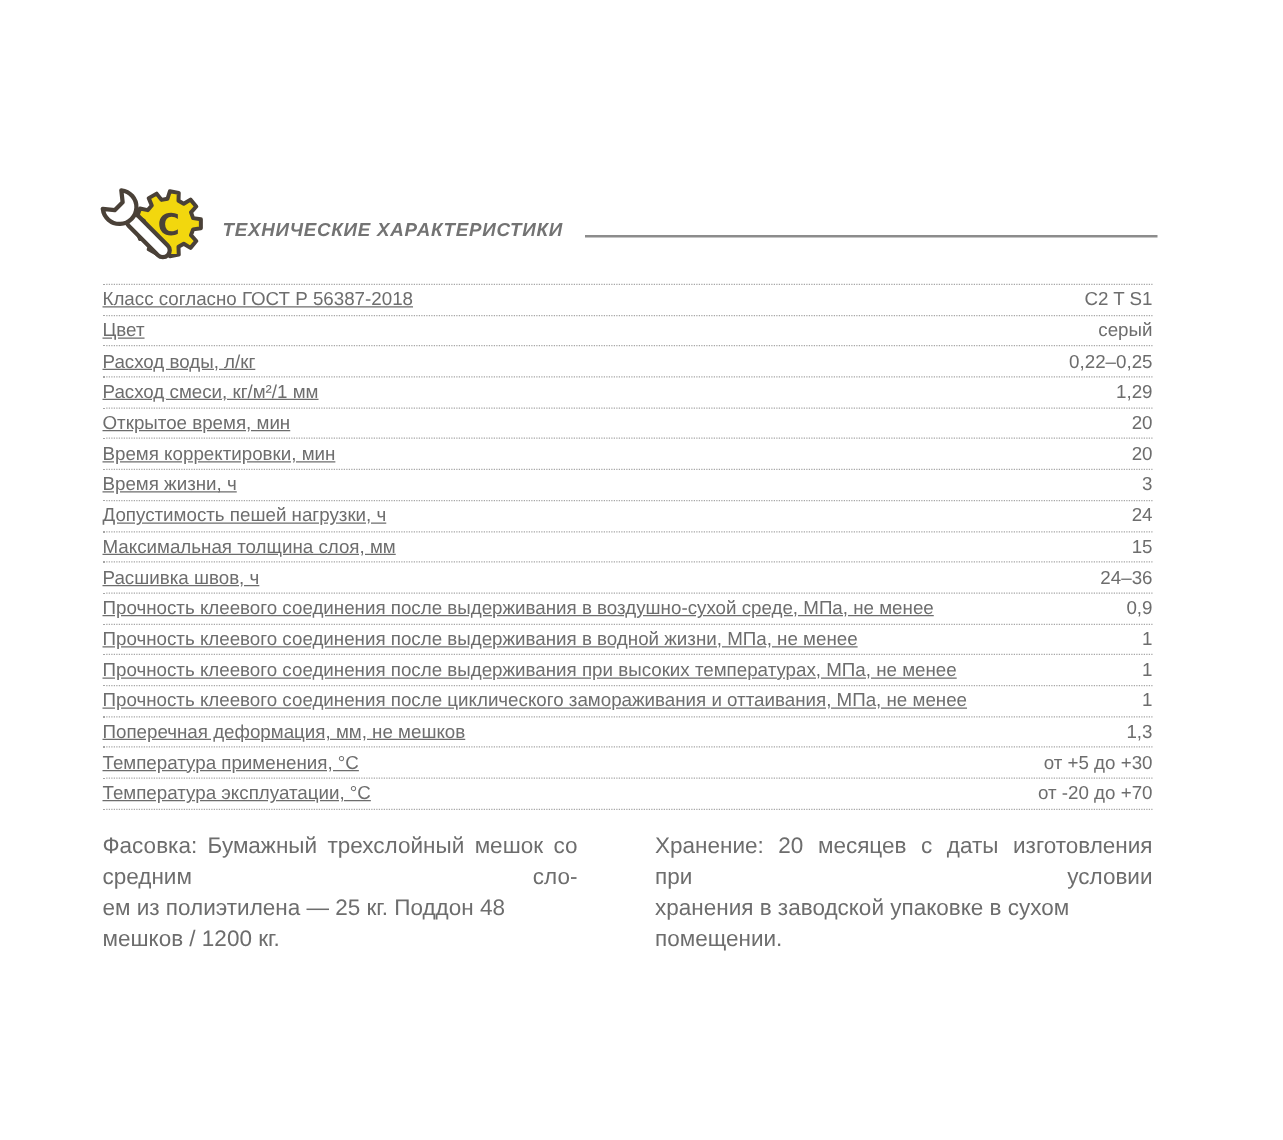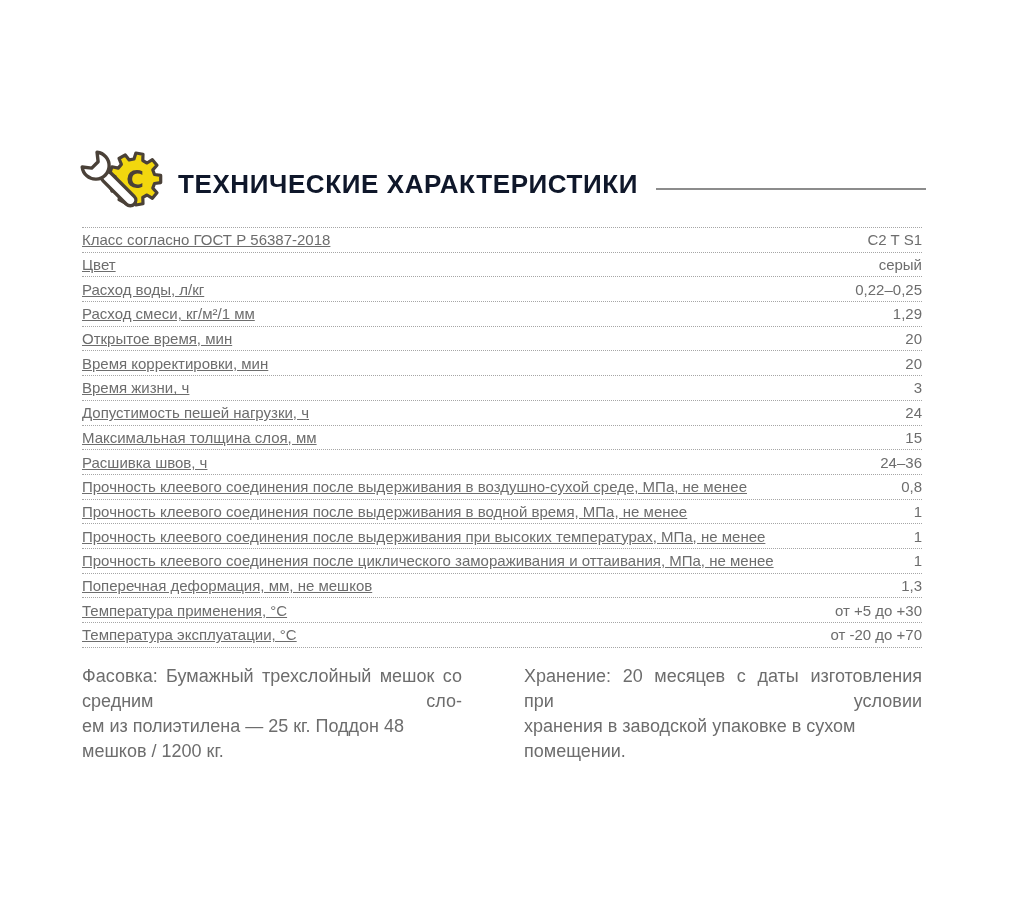--- a/index.html
+++ b/index.html
@@ -9,22 +9,22 @@
     position: relative; overflow: hidden;
   }
   .page { position: relative; width: 1026px; height: 912px; background: #fff; }
 
   .header {
     position: absolute; left: 74px; top: 145px; width: 852px; height: 78px;
     display: flex; align-items: center;
   }
   .icon { width: 92px; height: 76px; flex: 0 0 auto; }
   .title {
-    margin: 0 0 0 12px; font-size: 26px; font-weight: 700;
-    letter-spacing: 0.6px; color: #0f172a; white-space: nowrap;
+    margin: 0 0 0 12px; font-size: 15px; font-weight: 700;
+    letter-spacing: 0.6px; color: #737373; white-space: nowrap; font-style: italic;
   }
   .rule { flex: 1; height: 2px; background: #8c8c8c; margin-left: 18px; transform: translateY(5px); }
 
   .spec-table {
     position: absolute; left: 82px; top: 227px; width: 840px;
     border-top: 1px dotted #a6a6a6;
   }
   .row {
     display: flex; align-items: center; justify-content: space-between;
     height: 23.7px; border-bottom: 1px dotted #a6a6a6;
@@ -98,24 +98,24 @@
     <div class="row">
       <span class="label">Максимальная толщина слоя, мм</span>
       <span class="value">15</span>
     </div>
     <div class="row">
       <span class="label">Расшивка швов, ч</span>
       <span class="value">24–36</span>
     </div>
     <div class="row">
       <span class="label">Прочность клеевого соединения после выдерживания в воздушно-сухой среде, МПа, не менее</span>
-      <span class="value">0,8</span>
+      <span class="value">0,9</span>
     </div>
     <div class="row">
-      <span class="label">Прочность клеевого соединения после выдерживания в водной время, МПа, не менее</span>
+      <span class="label">Прочность клеевого соединения после выдерживания в водной жизни, МПа, не менее</span>
       <span class="value">1</span>
     </div>
     <div class="row">
       <span class="label">Прочность клеевого соединения после выдерживания при высоких температурах, МПа, не менее</span>
       <span class="value">1</span>
     </div>
     <div class="row">
       <span class="label">Прочность клеевого соединения после циклического замораживания и оттаивания, МПа, не менее</span>
       <span class="value">1</span>
     </div>

